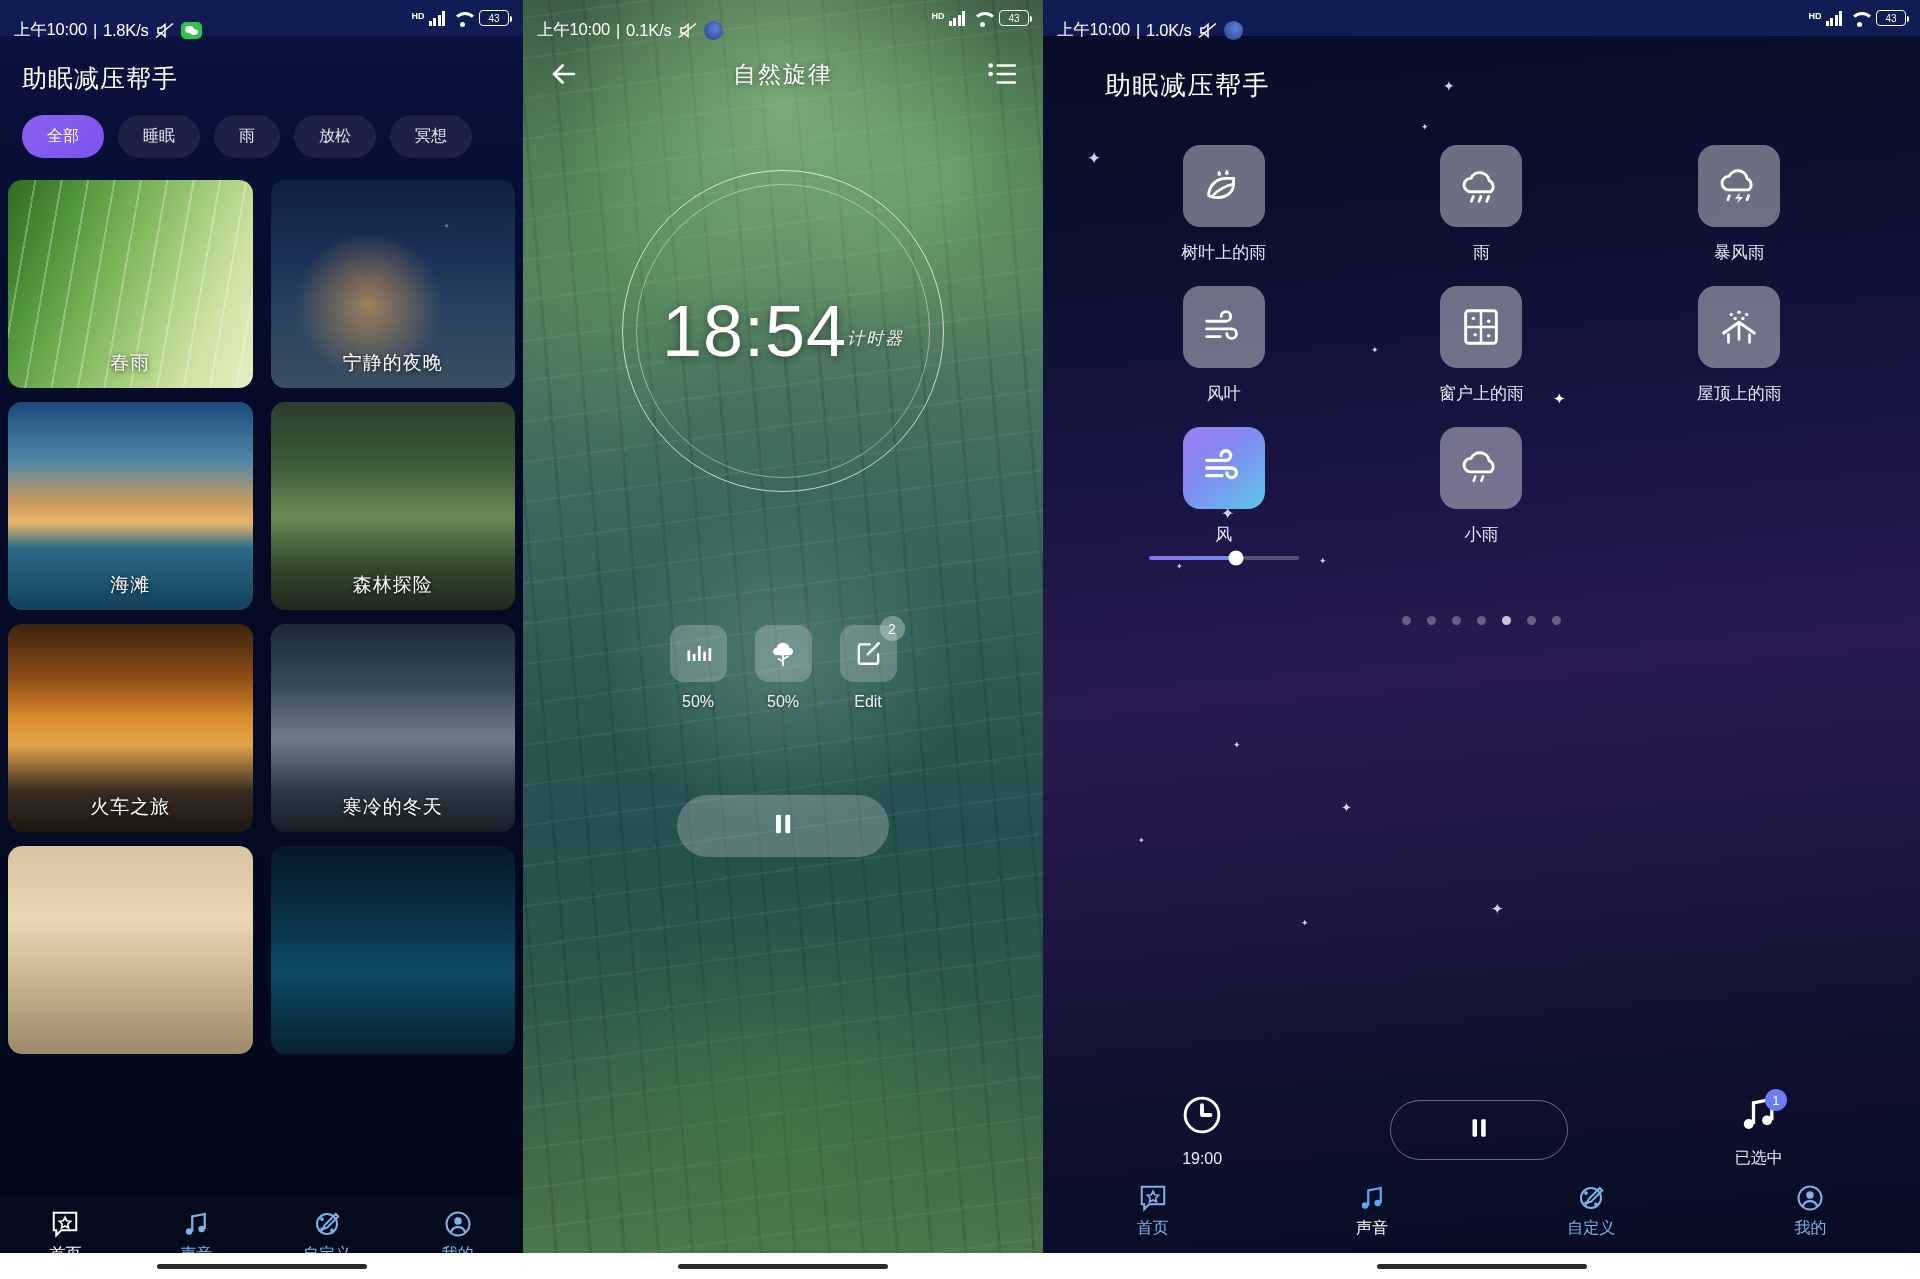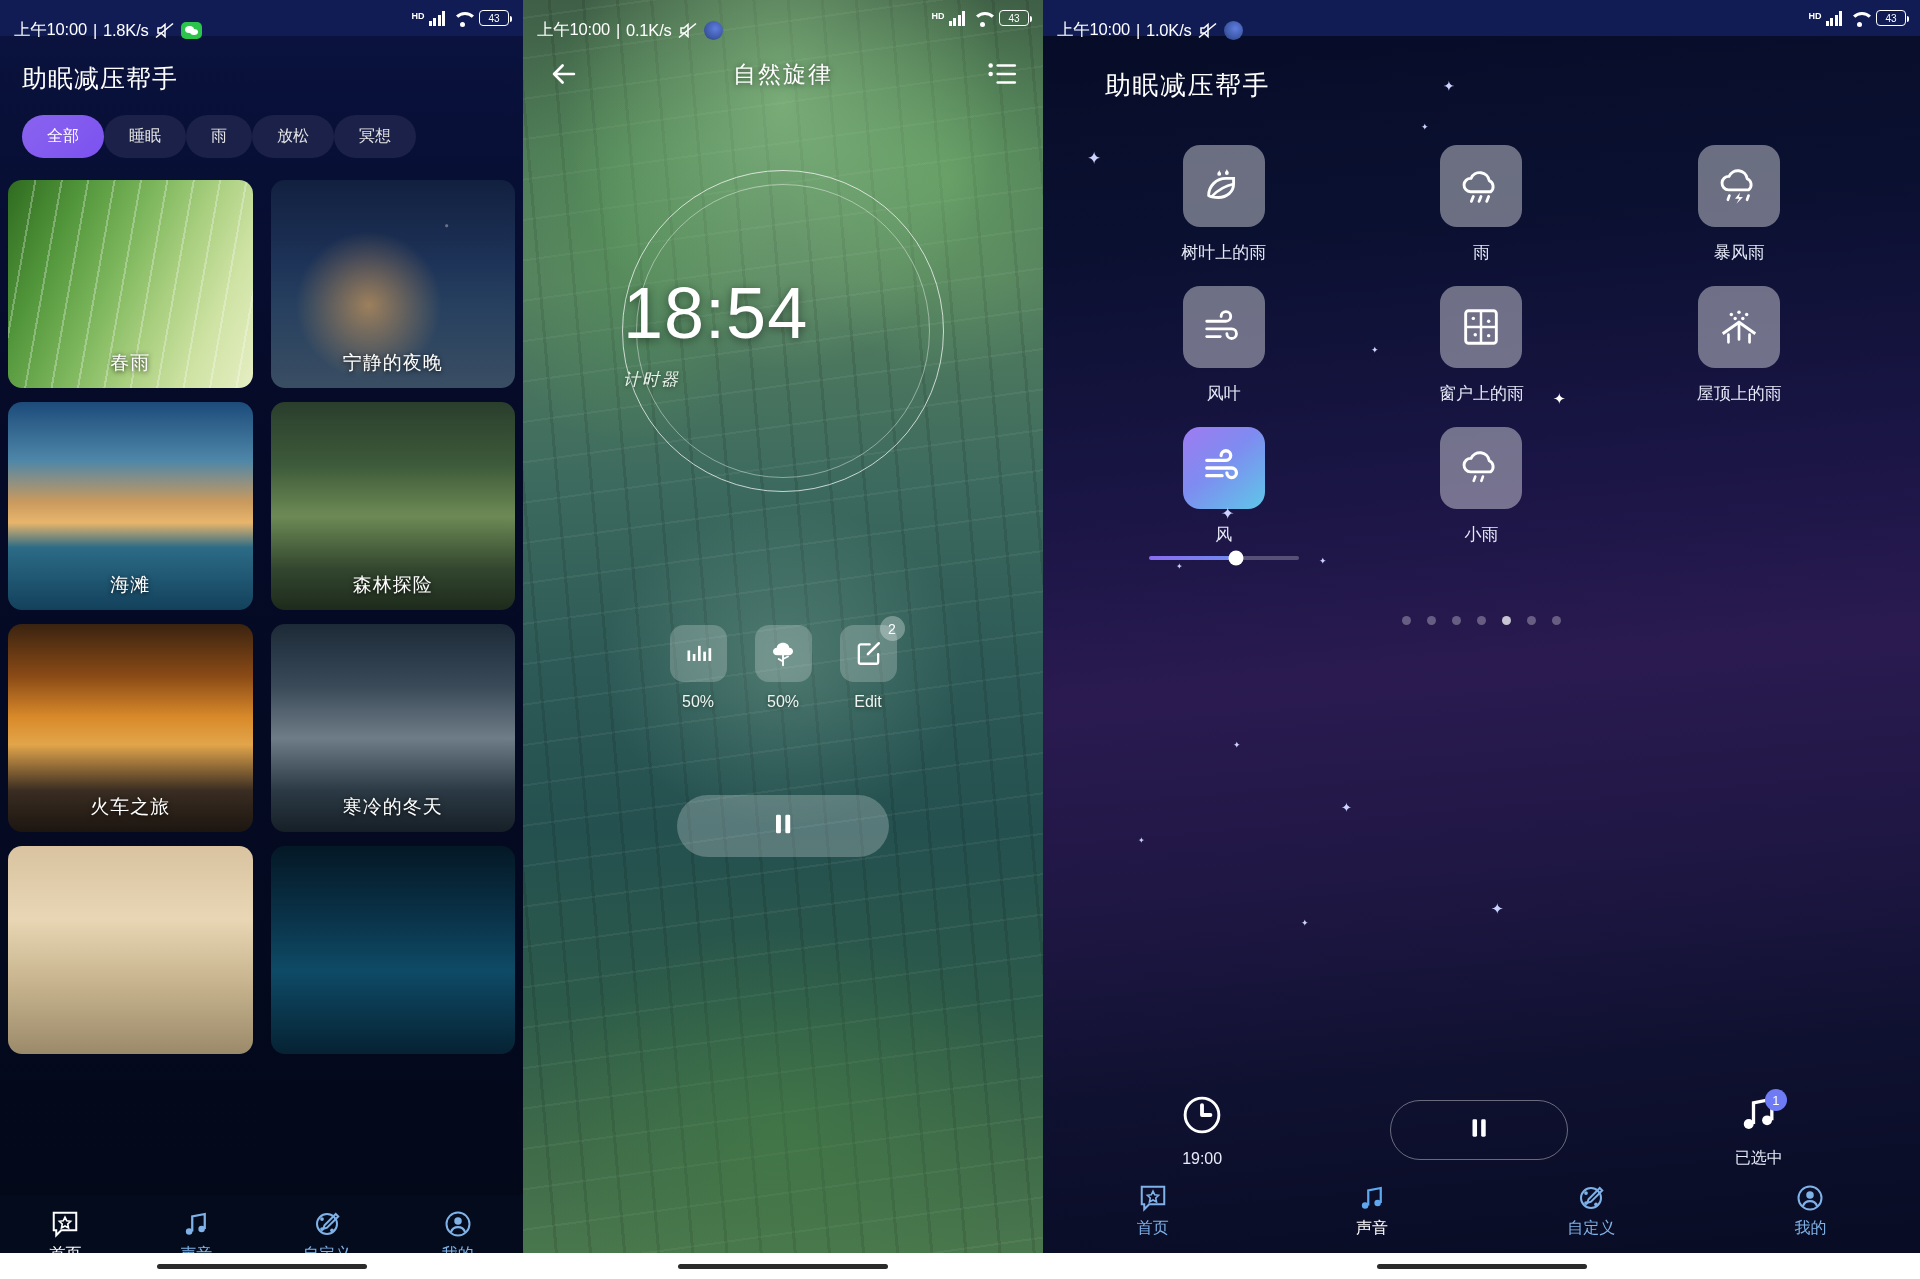--- a/index.html
+++ b/index.html
@@ -34,21 +34,21 @@
   .bars i:nth-child(3){height:11px}.bars i:nth-child(4){height:15px}
   .wifi { width:20px;height:15px;position:relative; }
   .wifi::before{content:"";position:absolute;left:0;top:1px;width:20px;height:20px;
       border:3px solid #fff;border-radius:50%;clip-path:polygon(0 0,100% 0,50% 50%);}
   .wifi::after{content:"";position:absolute;left:7.5px;top:11px;width:5px;height:5px;background:#fff;border-radius:50%;}
   .battery { width:30px;height:16px;border:1.8px solid #fff;border-radius:4px;
              display:flex;align-items:center;justify-content:center;font-size:10px;position:relative;}
   .battery::after{content:"";position:absolute;right:-4px;top:5px;width:2.5px;height:6px;background:#fff;border-radius:0 2px 2px 0;}
 
   .p1-title { font-size: 25px; color:#fff; padding: 26px 22px 0 22px; font-weight: 500; letter-spacing:1px;}
-  .chips { display:flex; gap:0; padding: 20px 0 0 22px; overflow:hidden; }
+  .chips { display:flex; gap:14px; padding: 20px 0 0 22px; overflow:hidden; }
   .chip { border-radius: 22px; padding: 11px 25px; font-size:16px; color:#e5e5e5;
           background:#1b2148; white-space:nowrap; flex:none; }
   .chip.active { background: linear-gradient(135deg,#8a63f0,#7b52ef); color:#fff; }
 
   .cards { display:grid; grid-template-columns: 1fr 1fr; gap: 14px 18px;
            padding: 22px 8px 0 8px; }
   .card { height: 208px; border-radius: 14px; position: relative; overflow:hidden; }
   .card .lbl { position:absolute; left:0; right:0; bottom:12px; text-align:center;
                color:#fff; font-size:19px; text-shadow: 0 1px 5px rgba(0,0,0,.85); letter-spacing:1px;}
   .card.c1 { background:
@@ -93,21 +93,21 @@
   .p2-sb { position:absolute; top:0; left:0; right:0; z-index:6; }
   .p2-topbar { position:absolute; top:48px; left:0; right:0; height:52px; z-index:6;
                display:flex; align-items:center; padding:0 24px; }
   .p2-title { flex:1; text-align:center; color:#fff; font-size:23px; letter-spacing:2px;
               text-shadow:0 1px 6px rgba(0,0,0,.5); }
   .backarrow, .listicon { width:34px; height:34px; position:relative; cursor:pointer; }
   .timerwrap { position:absolute; top:170px; left:0; right:0; display:flex;
                flex-direction:column; align-items:center; z-index:5; }
   .ring { width:322px; height:322px; border-radius:50%;
           border:1.6px solid rgba(255,255,255,.72); position:relative;
-          display:flex; flex-direction:column; align-items:flex-start; justify-content:center; }
+          display:flex; flex-direction:row; align-items:center; justify-content:center; }
   .ring::before{content:"";position:absolute;inset:13px;border-radius:50%;
           border:1.4px solid rgba(255,255,255,.42);}
   .timer-text { font-size:72px; color:#fff; font-weight:300; letter-spacing:1px;
                 text-shadow:0 2px 10px rgba(0,0,0,.45); }
   .timer-sub { margin-top:14px; font-size:17px; color:#eaf3ea; letter-spacing:2px;
                text-shadow:0 1px 5px rgba(0,0,0,.5);font-style:italic; }
   .ctrlrow { position:absolute; top:625px; left:0; right:0; display:flex;
              justify-content:center; gap:28px; z-index:5; }
   .ctrl { display:flex; flex-direction:column; align-items:center; gap:11px; position:relative; }
   .ctrlbox { width:57px; height:57px; border-radius:14px; background:rgba(255,255,255,.22);

